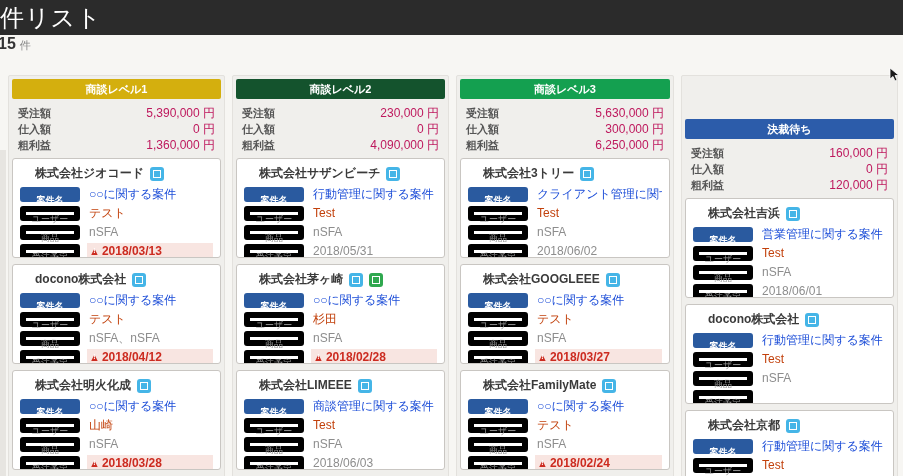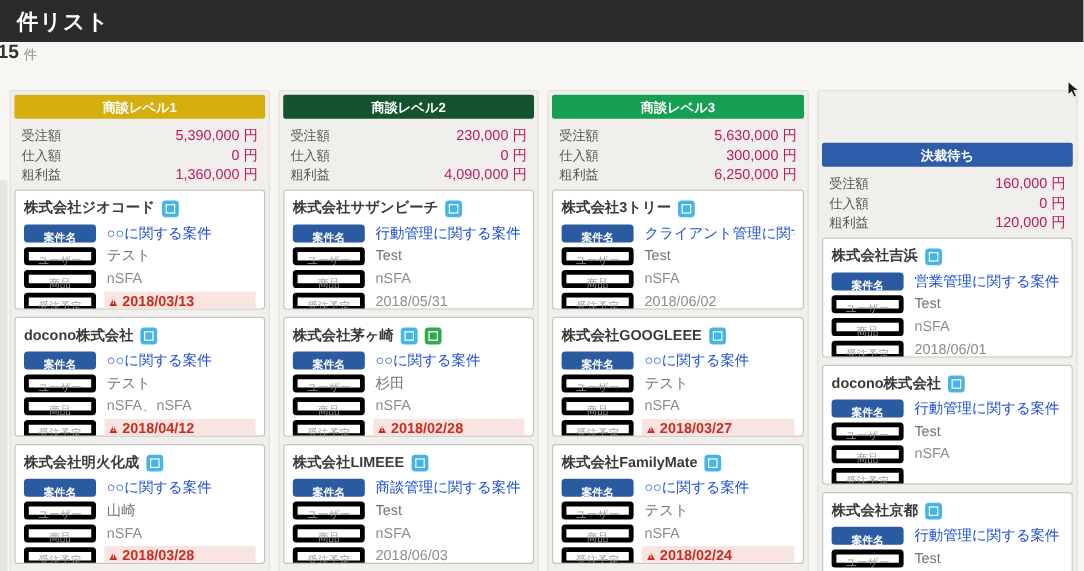--- a/index.html
+++ b/index.html
@@ -1,59 +1,59 @@
 <!DOCTYPE html>
 <html><head>
 <meta charset="utf-8">
 <style>
   * { margin:0; padding:0; box-sizing:border-box; }
   html,body { width:903px; height:476px; overflow:hidden; }
   body { font-family:"Liberation Sans","DejaVu Sans",sans-serif; background:#f7f6f3; position:relative; }
 
   .topbar { height:35px; background:#2b2b2b; display:flex; align-items:center; }
-  .topbar .title { color:#fff; font-size:18px; font-weight:bold; margin-left:14px; letter-spacing:1px; }
+  .topbar .title { color:#fff; font-size:24px; font-weight:normal; margin-left:0; letter-spacing:1px; }
 
   .countrow { height:38px; display:flex; align-items:flex-start; padding-left:0; background:#f7f6f3; }
   .countrow .count { font-size:16px; font-weight:bold; color:#333; margin-left:-2px; }
   .countrow .unit { font-size:11px; color:#888; margin-left:4px; margin-top:3px; }
 
   .board { display:flex; gap:7px; padding:2px 5px 16px 8px; }
   .column { width:218px; background:#f0efec; border:1px solid #e3e1dd; border-radius:2px; padding:3px 3px 0 3px; }
 
   .colhead { height:20px; border-radius:2px; display:flex; align-items:center; justify-content:center;
              color:#fff; font-size:11px; font-weight:bold; }
   .col-0 .colhead { background:#d4af0e; }
   .col-1 .colhead { background:#14532d; }
   .col-2 .colhead { background:#14a050; }
   .col-3 .colhead { background:#2c5caa;margin-top:40px; }
 
   .stats { padding:6px 6px 5px 6px; }
   .stat { display:flex; justify-content:space-between; align-items:center; height:16px; }
-  .stat .sl { font-size:11px; font-weight:normal; color:#555; }
+  .stat .sl { font-size:11px; font-weight:bold; color:#555; }
   .stat .sv { font-size:12px; color:#be185d; }
 
   .cards { padding-bottom:0; }
   .card { background:#fff; border:1px solid #c9c6c2; border-radius:3px; margin-bottom:6px;
           height:100px; padding:6px 7px 0 7px; overflow:hidden; cursor:pointer; }
 
-  .co-row { display:flex; align-items:center; gap:6px; margin-bottom:4px; }
+  .co-row { display:flex; align-items:center; gap:6px; margin-bottom:4px;margin-left:15px; }
   .co { font-size:12px; font-weight:bold; color:#3a3a3a; white-space:nowrap; overflow:hidden; }
   .ic { width:14px; height:14px; border-radius:3px; flex:0 0 auto; position:relative; }
   .ic.blue  { background:#45b5e7; }
   .ic.green { background:#2fa84f; }
   .ic::after { content:""; position:absolute; left:3px; top:3px; width:6px; height:6px; border:1px solid #fff; }
 
   .row { display:flex; align-items:center; margin-bottom:3px; height:16px; }
   .badge { width:60px; height:15px; flex:0 0 auto; border-radius:3px; font-size:9px; line-height:14px;
-           text-align:center; color:#999; border:4px solid #000000; background:#fff; }
+           text-align:center; color:#999; border:6px solid #000000; background:#fff; }
   .badge.solid { background:#2a5a9f; border-color:#2a5a9f; color:#fff; font-weight:bold; }
   .val { flex:1; font-size:12px; color:#8d8d8d; margin-left:7px; padding:1px 2px;
          white-space:nowrap; overflow:hidden; }
   .val.deal { color:#1d4ed8; font-weight:500; }
-  .val.user { color:#737373; }
+  .val.user { color:#c2410c; }
   .val.due.overdue { background:#f8e5e1; color:#cc2b20; font-weight:bold; }
   .warn { position:relative; display:inline-block; color:#cc2b20; font-size:11px; margin-right:2px; }
   .warn i { position:absolute; left:0; right:0; top:2px; color:#fff; font-size:7px; font-style:normal; text-align:center; }
 
   .left-gutter { position:absolute; left:0; top:150px; width:6px; height:326px; background:#e7e5e1; }
   .cursor { position:absolute; left:889px; top:68px; width:12px; height:14px; }
 </style>
 </head>
 <body>
 

